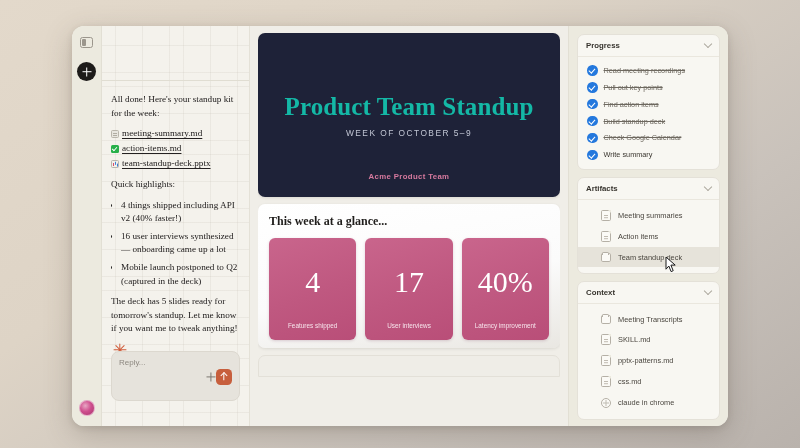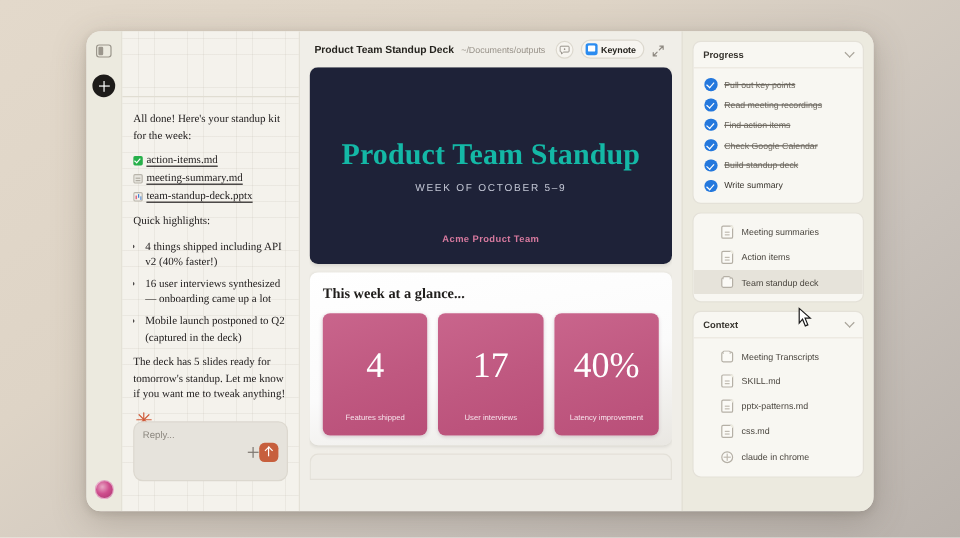--- a/index.html
+++ b/index.html
@@ -515,26 +515,26 @@
   </div>
 
   <div class="conversation">
     <div class="conv-rule"></div>
 
     <div class="conv-body">
       <p>All done! Here's your standup kit for the week:</p>
 
       <div class="file-list">
         <div class="file-link">
+          <span class="fi fi-doc"></span>
+          <span class="lbl">meeting-summary.md</span>
+        </div>
+        <div class="file-link">
           <span class="fi fi-check"></span>
           <span class="lbl">action-items.md</span>
-        </div>
-        <div class="file-link">
-          <span class="fi fi-doc"></span>
-          <span class="lbl">meeting-summary.md</span>
         </div>
         <div class="file-link">
           <span class="fi fi-chart"></span>
           <span class="lbl">team-standup-deck.pptx</span>
         </div>
       </div>
 
       <p>Quick highlights:</p>
       <ul>
         <li>4 things shipped including API v2 (40% faster!)</li>
@@ -556,42 +556,20 @@
       <div class="composer-ph">Reply...</div>
       <div class="composer-row">
         <div class="comp-plus"></div>
         <div class="comp-send"></div>
       </div>
     </div>
   </div>
 
   <div class="artifact-panel">
 
-    <div class="artifact-head">
-      <span class="art-title">Product Team Standup Deck</span>
-      <span class="art-path">~/Documents/outputs</span>
-
-      <div class="art-icon-btn">
-        <svg width="9" height="9" viewBox="0 0 12 12">
-          <path d="M2 2h8a1 1 0 011 1v4.5a1 1 0 01-1 1H5L2.6 10.6V8.5H2a1 1 0 01-1-1V3a1 1 0 011-1z" fill="none" stroke="#8d8880" stroke-width="1"></path>
-          <circle cx="6" cy="5.3" r=".9" fill="#8d8880"></circle>
-        </svg>
-      </div>
-
-      <div class="keynote-chip">
-        <span class="keynote-sq"></span>
-        <span class="keynote-lbl">Keynote</span>
-      </div>
-
-      <div class="expand-btn">
-        <svg width="11" height="11" viewBox="0 0 12 12">
-          <path d="M7.5 1.5h3v3M10.5 1.5L7 5M4.5 10.5h-3v-3M1.5 10.5L5 7" fill="none" stroke="#8d8880" stroke-width="1.1" stroke-linecap="round"></path>
-        </svg>
-      </div>
-    </div>
 
     <div class="slides-scroll">
 
       <div class="slide-card slide-title">
         <h1>Product Team Standup</h1>
         <div class="sub">WEEK OF OCTOBER 5–9</div>
         <div class="foot">Acme Product Team</div>
       </div>
 
       <div class="slide-card slide-stats">
@@ -619,46 +597,50 @@
   <div class="sidebar">
 
     <div class="panel">
       <div class="panel-head">
         <span class="panel-title">Progress</span>
         <span class="chev"></span>
       </div>
       <div class="panel-body">
         <div class="prog-item done">
           <span class="prog-check"></span>
-          <span class="prog-lbl">Pull out key points</span>
+          <span class="prog-lbl">Read meeting recordings</span>
         </div>
         <div class="prog-item done">
           <span class="prog-check"></span>
-          <span class="prog-lbl">Read meeting recordings</span>
+          <span class="prog-lbl">Pull out key points</span>
         </div>
         <div class="prog-item done">
           <span class="prog-check"></span>
           <span class="prog-lbl">Find action items</span>
         </div>
         <div class="prog-item done">
           <span class="prog-check"></span>
-          <span class="prog-lbl">Check Google Calendar</span>
+          <span class="prog-lbl">Build standup deck</span>
         </div>
         <div class="prog-item done">
           <span class="prog-check"></span>
-          <span class="prog-lbl">Build standup deck</span>
+          <span class="prog-lbl">Check Google Calendar</span>
         </div>
         <div class="prog-item active">
           <span class="prog-check"></span>
           <span class="prog-lbl">Write summary</span>
         </div>
       </div>
     </div>
 
     <div class="panel">
+      <div class="panel-head">
+        <span class="panel-title">Artifacts</span>
+        <span class="chev"></span>
+      </div>
       <div class="panel-body">
         <div class="row-item">
           <span class="ic ic-doc"></span>
           <span class="row-lbl">Meeting summaries</span>
         </div>
         <div class="row-item">
           <span class="ic ic-doc"></span>
           <span class="row-lbl">Action items</span>
         </div>
         <div class="row-item hovered">

